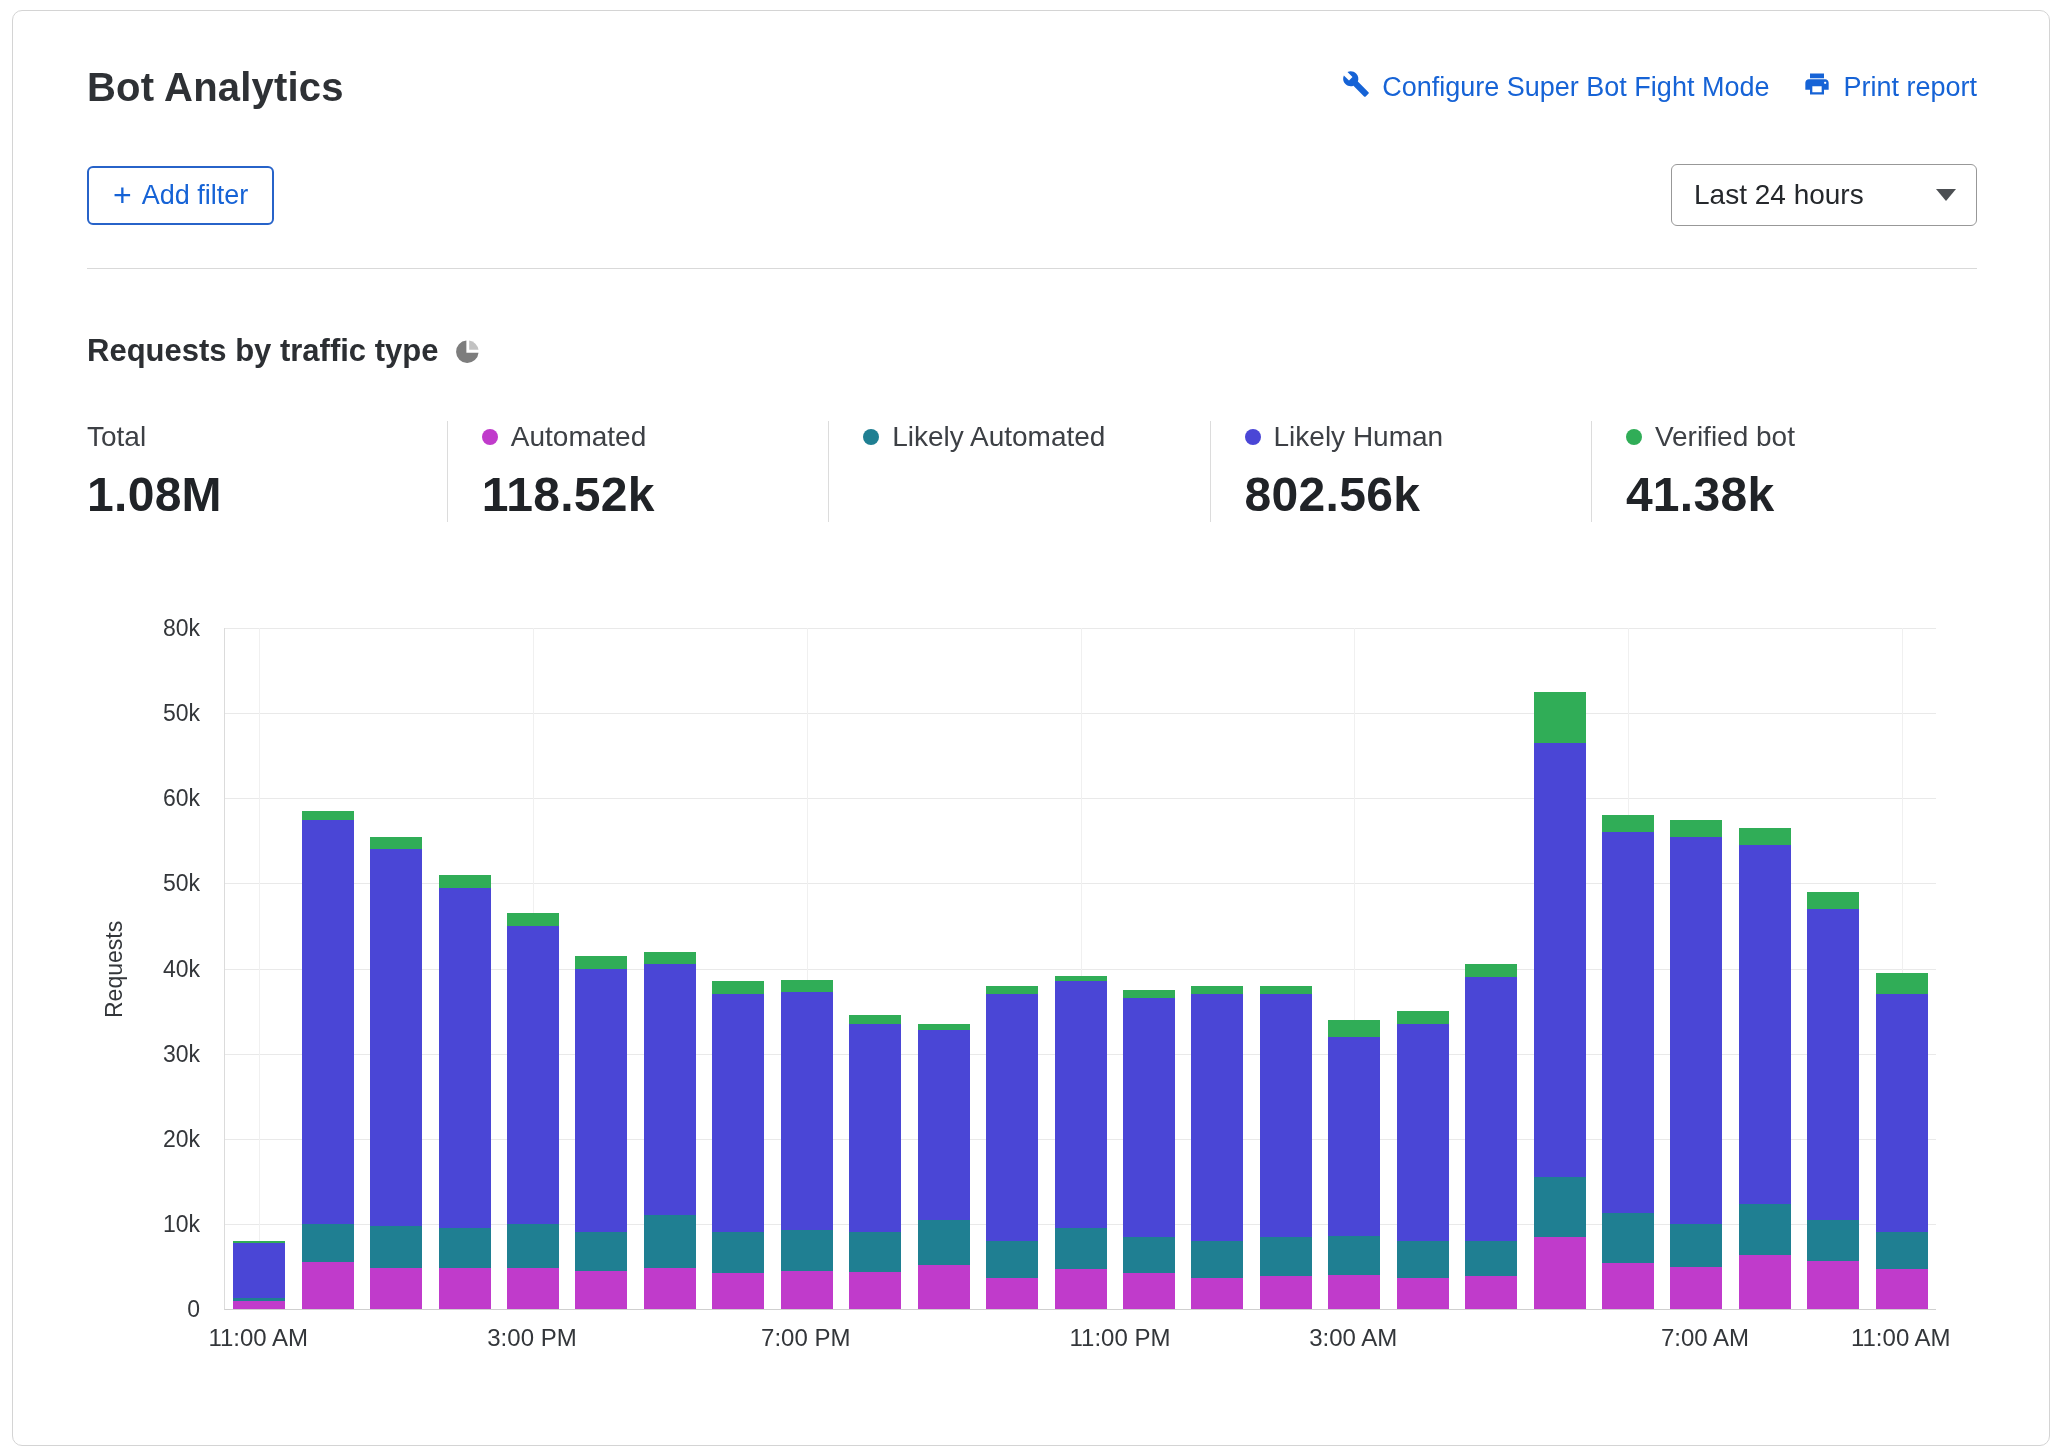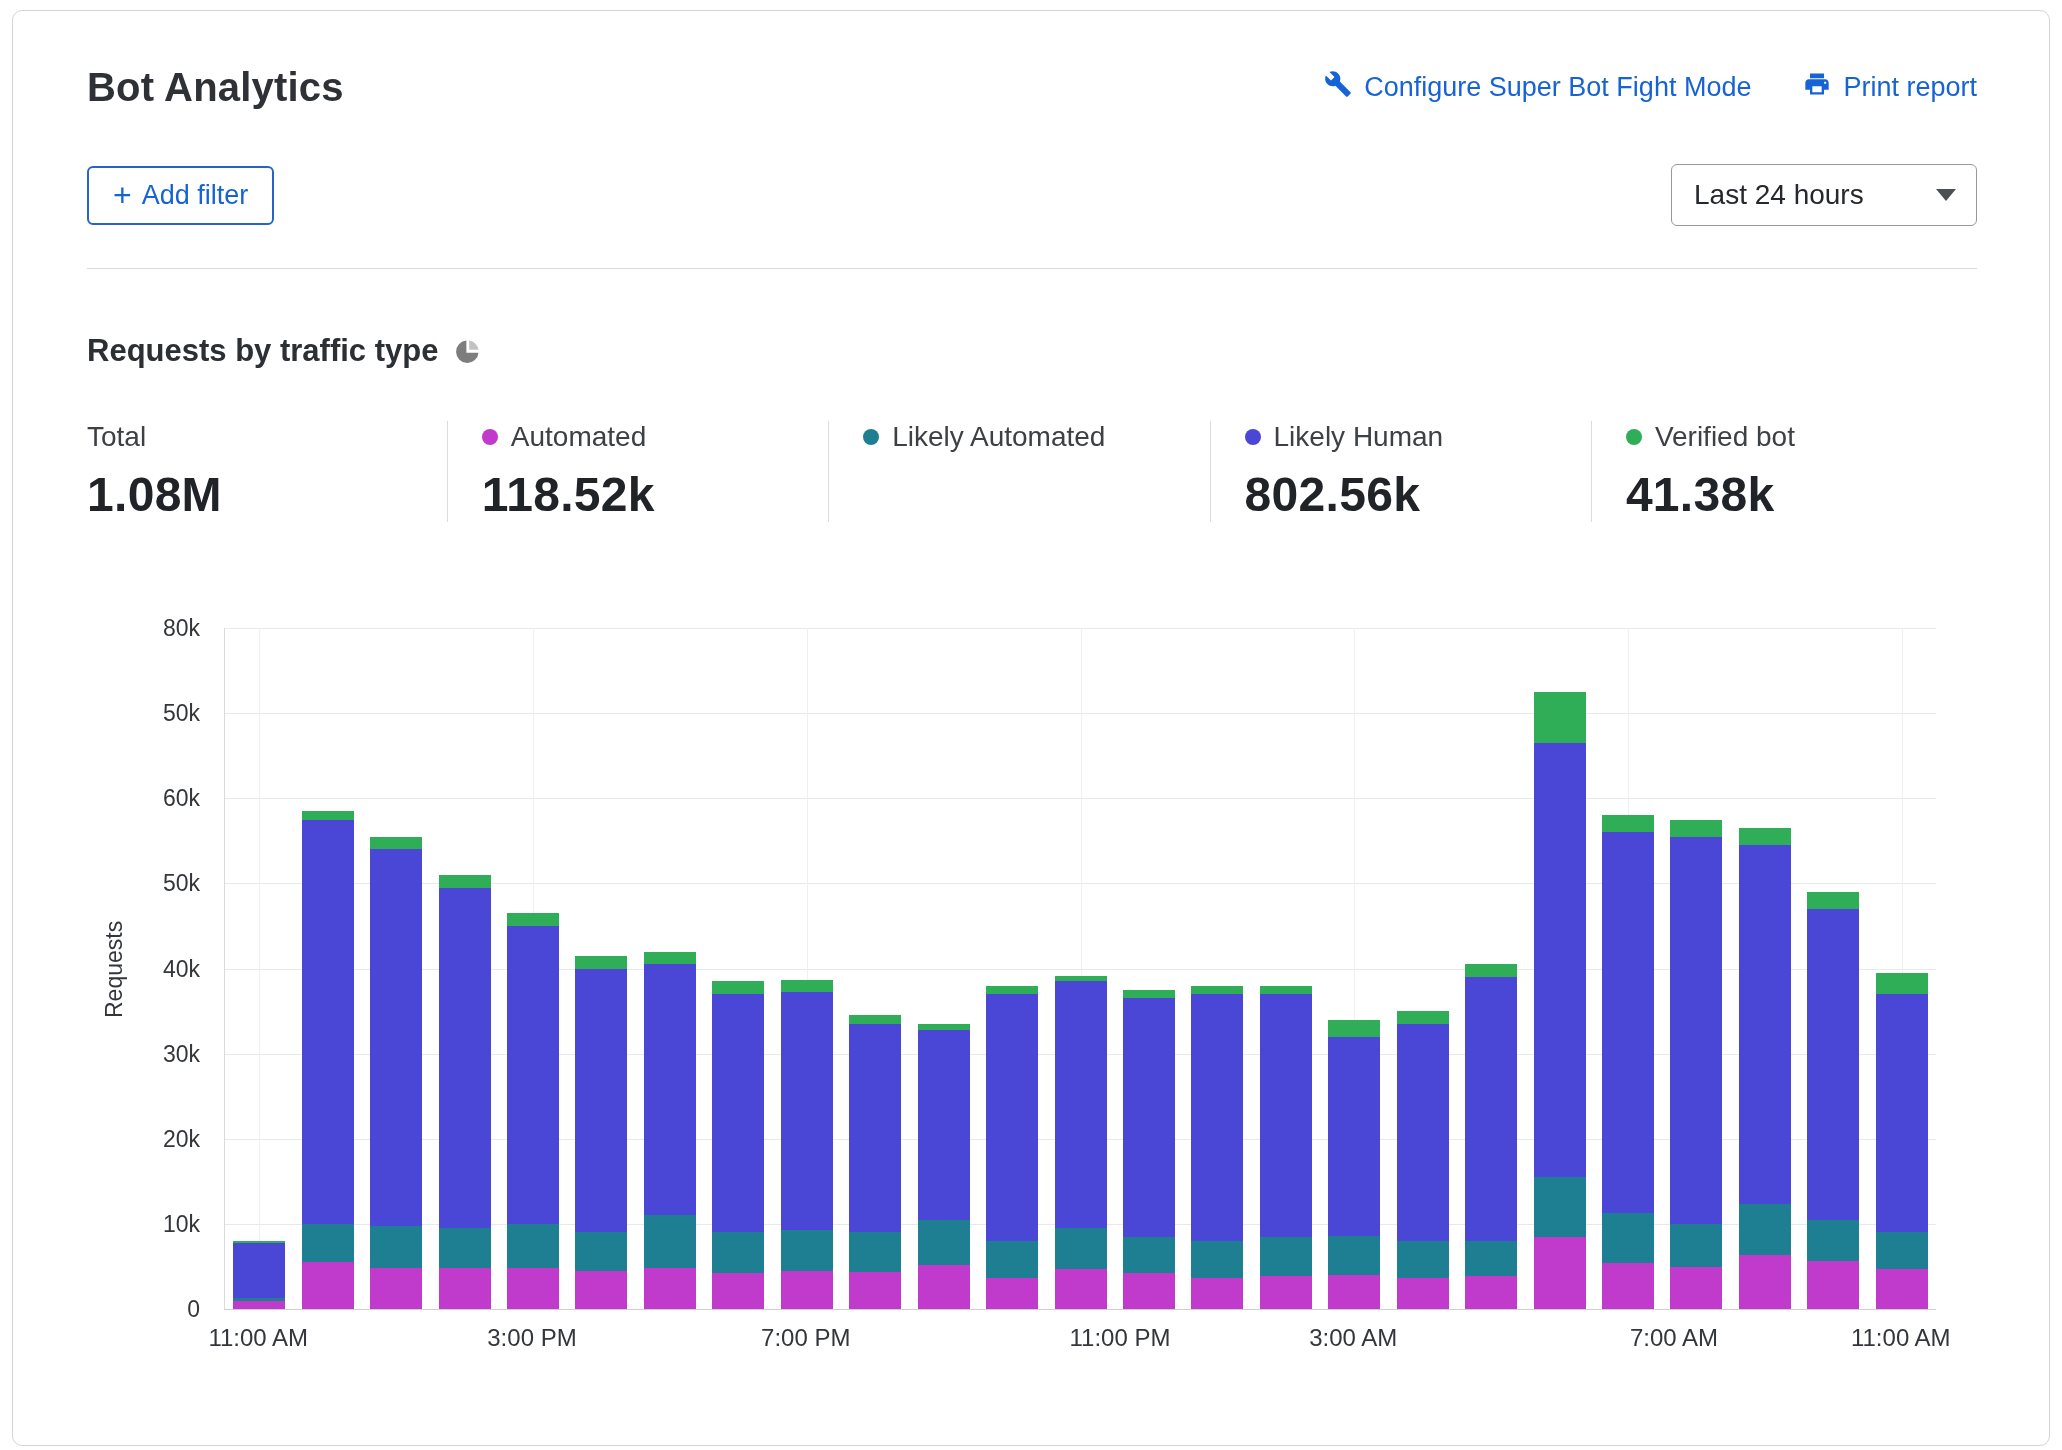--- a/index.html
+++ b/index.html
@@ -3,21 +3,21 @@
 <meta charset="utf-8">
 <style>
   * { margin:0; padding:0; box-sizing:border-box; }
   html,body { width:2062px; height:1450px; background:#fff; font-family:"Liberation Sans","DejaVu Sans",sans-serif; color:#303336; }
   .card { position:absolute; top:10px; left:12px; right:12px; bottom:4px; background:#fff; border:1px solid #d4d4d4; border-radius:10px; overflow:hidden; }
 
   
   .card-header { padding:54px 72px 0 74px; }
   .hrow1 { display:flex; justify-content:space-between; align-items:center; }
   .page-title { font-size:40px; font-weight:700; color:#2e3135; letter-spacing:.2px; }
-  .hlinks { display:flex; align-items:center; gap:52px; }
+  .hlinks { display:flex; align-items:center; gap:34px; }
   .hlink { display:flex; align-items:center; gap:12px; font-size:27px; cursor:pointer; text-decoration:none; }
   .hlink svg { width:28px; height:28px; }
   .hrow2 { display:flex; justify-content:space-between; align-items:center; margin-top:54px; }
   .btn-add-filter { display:flex; align-items:center; gap:10px; background:#fff; border:2px solid #2763c9; border-radius:6px; padding:12px 24px; font-size:27px; cursor:pointer; }
   .plus { font-size:32px; line-height:26px; font-weight:400; }
   .select { display:flex; justify-content:space-between; align-items:center; width:306px; background:#fff; border:1px solid #989898; border-radius:6px; padding:14px 20px 14px 22px; font-size:28px; color:#25282c; cursor:pointer; }
   .caret { width:0; height:0; border-left:10px solid transparent; border-right:10px solid transparent; border-top:12px solid #4c4f53; margin-left:14px; }
   .divider { border-top:1px solid #d9d9d9; margin-top:42px; }
 
   
@@ -317,19 +317,19 @@
             <div class="seg" style="height: 238.35px; background: rgb(74, 70, 214);"></div>
             <div class="seg" style="height: 21.2812px; background: rgb(48, 173, 87);"></div>
           </div>
         </div>
       <div class="x-labels">
           <span class="xtick" style="left: 34.22px;">11:00 AM</span>
           <span class="xtick" style="left: 307.98px;">3:00 PM</span>
           <span class="xtick" style="left: 581.74px;">7:00 PM</span>
           <span class="xtick" style="left: 896px;">11:00 PM</span>
           <span class="xtick" style="left: 1129.26px;">3:00 AM</span>
-          <span class="xtick" style="left: 1450px;">7:00 AM</span>
+          <span class="xtick" style="left: 1481px;">7:00 AM</span>
           <span class="xtick" style="left: 1676.78px;">11:00 AM</span>
         </div>
     </div>
   </div>
 
 </div>
 
 </body></html>

